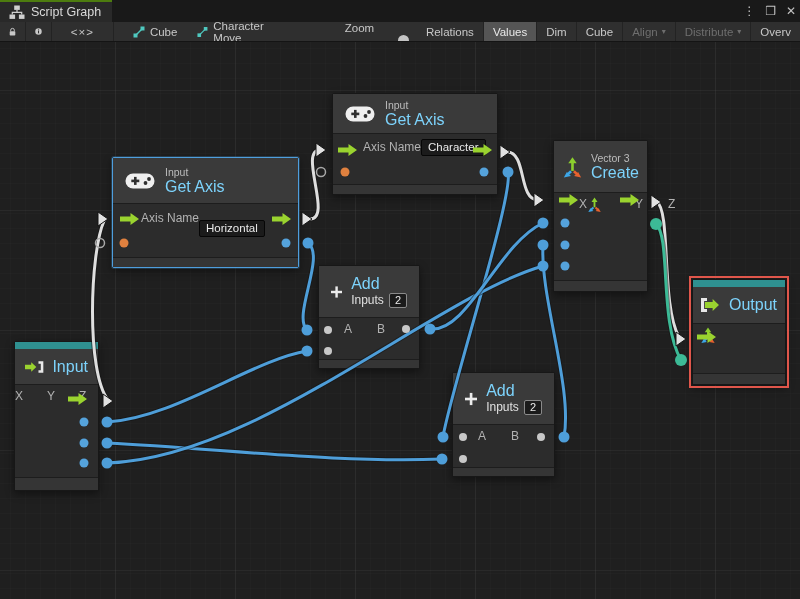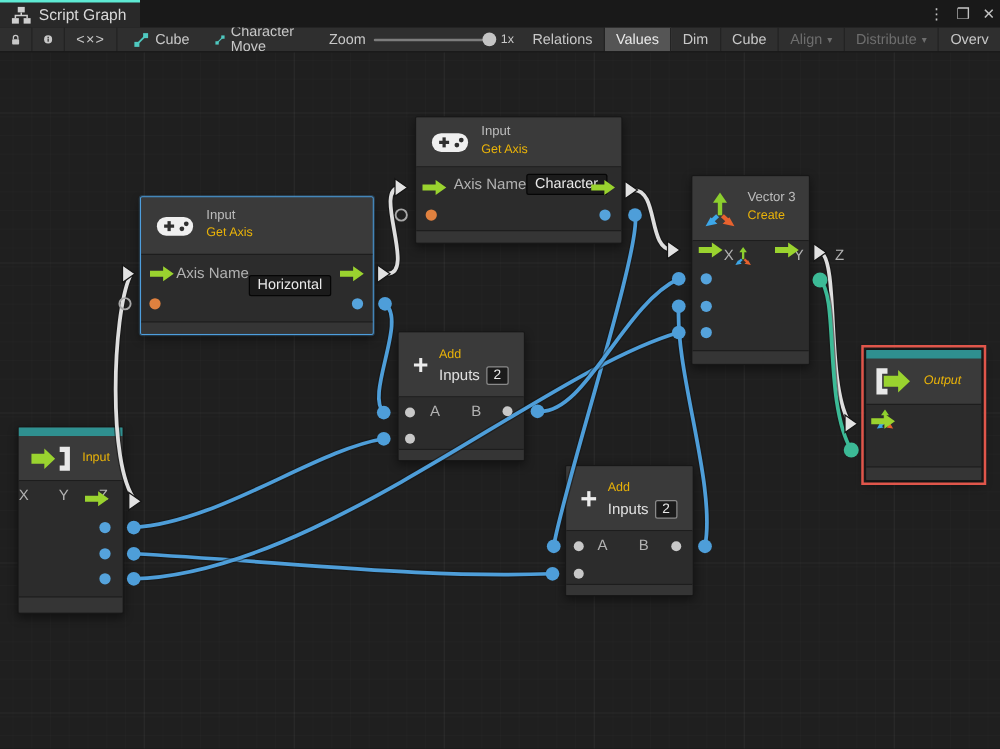--- a/index.html
+++ b/index.html
@@ -3,38 +3,38 @@
 <meta charset="utf-8">
 <style>
   * { margin:0; padding:0; box-sizing:border-box; }
   html,body { width:800px; height:599px; overflow:hidden; background:#191919;
               font-family:"Liberation Sans", sans-serif; }
   #app { position:relative; width:800px; height:599px; background:#191919; }
 
   
   #tabbar { position:absolute; left:0; top:0; width:800px; height:22px; background:#191919; }
   #tab { position:absolute; left:0; top:0; width:112px; height:22px; background:#292929;
-         border-top:2px solid #5eead4; display:flex; align-items:center; gap:6px; padding-left:9px; }
+         border-top:2px solid #4d7c0f; display:flex; align-items:center; gap:6px; padding-left:9px; }
   #tab .tab-label { color:#d9d9d9; font-size:12.5px; white-space:nowrap; }
   .wincontrols { position:absolute; top:0; height:22px; right:4px; display:flex; align-items:center; gap:10px; }
   .wincontrols span { color:#c2c2c2; font-size:12px; cursor:default; line-height:22px; }
 
   
   #toolbar { position:absolute; left:0; top:22px; width:800px; height:20px; background:#2f2f2f;
              border-bottom:1px solid #141414; display:flex; align-items:stretch; color:#c8c8c8;
              font-size:11.5px; overflow:hidden; }
   .tbtn { display:flex; align-items:center; justify-content:center; padding:0 9px;
           border-right:1px solid #232323; height:100%; white-space:nowrap; }
   .tbtn.noborder { border-right:none; }
   .tbtn.active { background:#555555; color:#eaeaea; }
   .tbtn.disabled { color:#6e6e6e; }
   .tbtn .caret { font-size:8px; margin-left:4px; }
   .tgroup-sep { width:10px; }
   .crumb { display:flex; align-items:center; gap:5px; padding:0 10px; }
-  #zoomctl { display:flex; align-items:center; gap:6px; padding:0 4px 0 14px; }
+  #zoomctl { display:flex; align-items:center; gap:6px; padding:0 4px 0 14px;flex-direction:column; }
   #zoomtrack { position:relative; width:96px; height:2px; background:#7d7d7d; border-radius:1px; }
   #zoomknob { position:absolute; right:-2px; top:-5px; width:11px; height:11px; border-radius:50%; background:#c4c4c4; }
   .zoomval { font-size:10px; color:#c8c8c8; }
 
   
   #canvas { position:absolute; left:0; top:42px; width:800px; height:557px; background-color:#1f1f1f;
     background-image:
       linear-gradient(rgba(255,255,255,0.013) 1px, transparent 1px),
       linear-gradient(90deg, rgba(255,255,255,0.013) 1px, transparent 1px),
       linear-gradient(rgba(255,255,255,0.045) 1px, transparent 1px),
@@ -42,21 +42,21 @@
     background-size:15px 15px, 15px 15px, 120px 120px, 120px 120px;
     background-position:10px 6px, 10px 6px, -5px -72px, -5px -72px; }
 
   
   .node { position:absolute; background:#2c2c2c; border:1px solid #171717; border-radius:2px;
           box-shadow:0 3px 8px rgba(0,0,0,.45); z-index:2; display:flex; flex-direction:column; }
   .node.selected { border:1px solid #4e9edd; box-shadow:0 0 0 1px rgba(78,158,221,.25), 0 3px 8px rgba(0,0,0,.45); }
   .nhead { background:#3a3a3a; border-bottom:1px solid #1d1d1d; display:flex; align-items:center;
            gap:10px; padding:0 12px; flex:0 0 auto; }
   .ncat { font-size:10.5px; color:#bcbcbc; line-height:13px; }
-  .ntitle { font-size:10px; color:#eab308; line-height:16px; white-space:nowrap; }
+  .ntitle { font-size:16px; color:#7dd3fc; line-height:16px; white-space:nowrap; }
   .nbody { flex:1 1 auto; display:flex; flex-direction:row; background:#2c2c2c; }
   .nfoot { flex:0 0 auto; background:#353535; border-top:1px solid #1d1d1d; }
   .tealbar { flex:0 0 auto; background:#2f9090; }
   .prow { display:flex; align-items:center; flex:0 0 auto; }
   .plabel { font-size:12px; color:#b2b2b2; }
   .pfield { background:#1b1b1b; border:1px solid #060606; border-radius:2px; color:#e9e9e9;
             font-size:11.5px; padding:1px 6px 2px 6px; white-space:nowrap; }
   .cntfield { background:#1b1b1b; border:1px solid #8a8a8a; border-radius:2px; color:#e9e9e9;
               font-size:11px; padding:0 5px 1px 5px; }
   #red-frame { position:absolute; left:689px; top:276px; width:100px; height:112px;
@@ -297,21 +297,21 @@
       <div class="prow" style="height:21px; justify-content:flex-end; padding-right:24px;">
         <span class="plabel">Y</span>
       </div>
       <div class="prow" style="height:21px; justify-content:flex-end; padding-right:24px;">
         <span class="plabel">Z</span>
       </div>
     </div>
     <div class="nfoot" style="height:13px;"></div>
   </div>
 
-  <div class="node" style="left:692px; top:279px; width:94px; height:106px;font-style:italic;">
+  <div class="node" style="left:692px; top:279px; width:94px; height:106px;">
     <div class="tealbar" style="height:7px;"></div>
     <div class="nhead" style="height:37px; gap:8px; padding:0 8px;">
       <svg width="30" height="24" viewBox="0 0 30 24">
         <path d="M0 1.5 h9 v4.5 h-4.3 v12 h4.3 v4.5 h-9 z" fill="#e8e8e8"></path>
         <path d="M6 7.6 H17.5 V3 L27 12 L17.5 21 V16.4 H6 Z" fill="#9ad32f"></path>
       </svg>
       <div class="ntitle">Output</div>
     </div>
     <div class="nbody">
       <div class="prow" style="height:24px;"></div>

